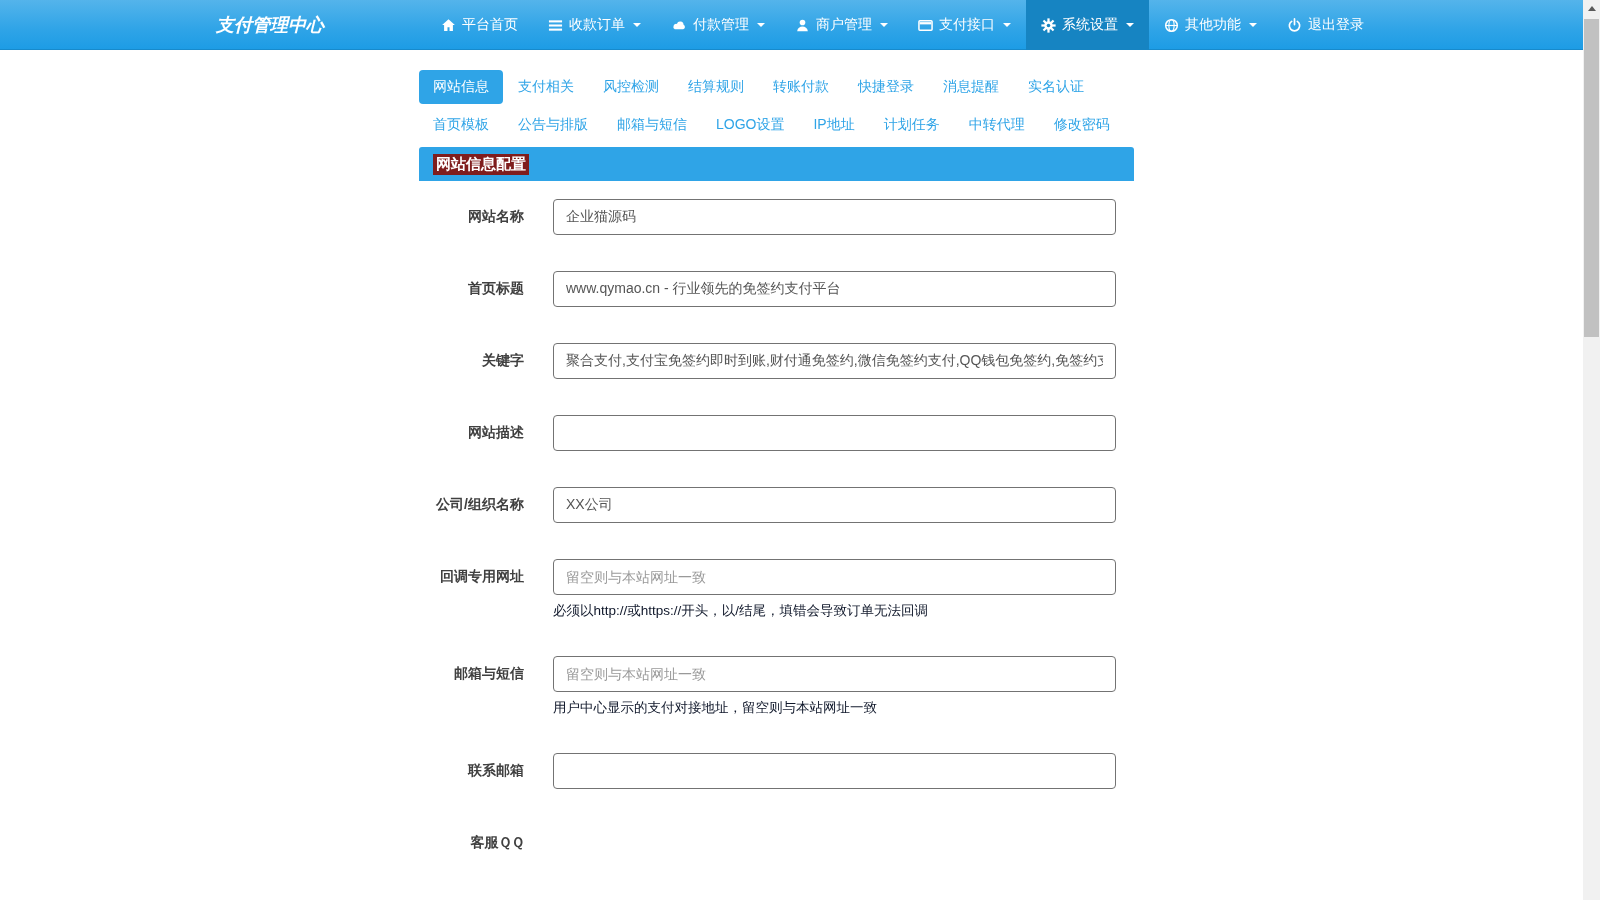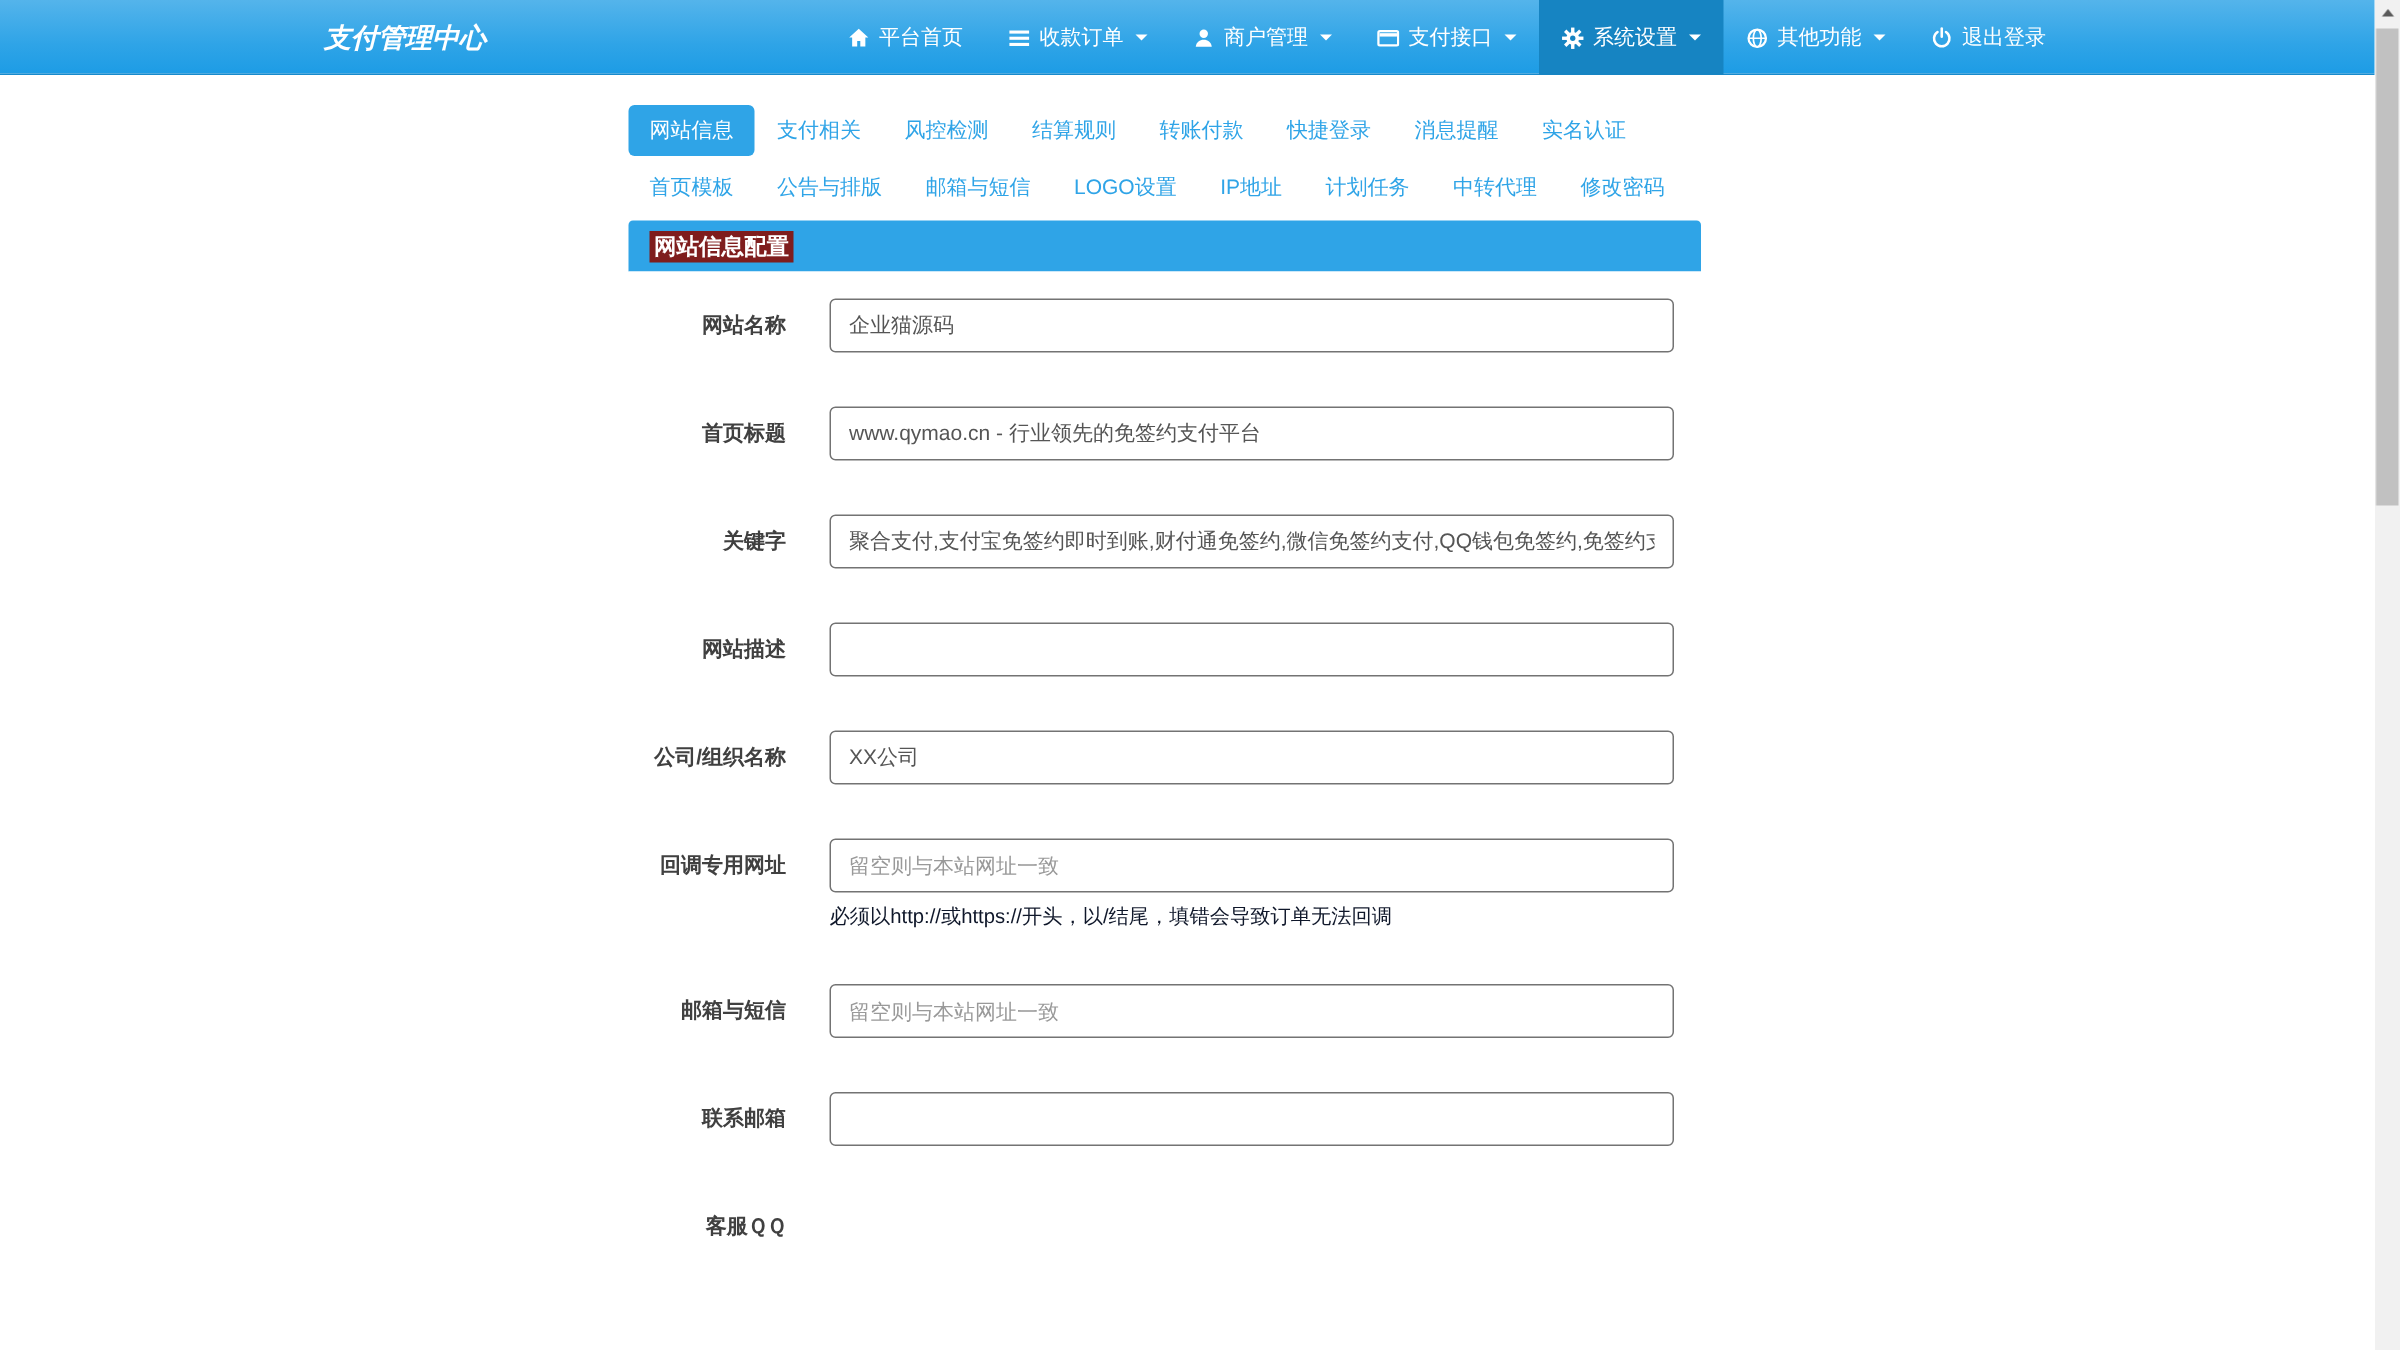--- a/index.html
+++ b/index.html
@@ -132,20 +132,29 @@
                 <rect x="1" y="2.5" width="14" height="2.2"></rect>
                 <rect x="1" y="6.9" width="14" height="2.2"></rect>
                 <rect x="1" y="11.3" width="14" height="2.2"></rect>
               </g>
             </svg>
         </span>
         <span>收款订单</span>
         <span class="caret"></span>
       </li>
 
+      <li class="nav-item">
+        <span class="nicon">
+          <svg width="16" height="15" viewBox="0 0 16 16">
+              <path fill="#fff" d="M12.9 7.3a3.7 3.7 0 0 0-7.2-1A3.1 3.1 0 0 0 3.5 12h8.9a2.5 2.5 0 0 0 .5-4.7z"></path>
+            </svg>
+        </span>
+        <span>付款管理</span>
+        <span class="caret"></span>
+      </li>
 
       <li class="nav-item">
         <span class="nicon">
           <svg width="15" height="15" viewBox="0 0 16 16">
               <g fill="#fff">
                 <circle cx="8" cy="4.8" r="3"></circle>
                 <path d="M2.3 14c.5-3.3 2.8-4.9 5.7-4.9s5.2 1.6 5.7 4.9z"></path>
               </g>
             </svg>
         </span>
@@ -281,20 +290,21 @@
         <div class="input-col">
           <input class="form-control" type="text" placeholder="留空则与本站网址一致" style="">
           <div class="help-block">必须以http://或https://开头，以/结尾，填错会导致订单无法回调</div>
         </div>
       </div>
 
       <div class="form-group">
         <label class="control-label">邮箱与短信</label>
         <div class="input-col">
           <input class="form-control" type="text" placeholder="留空则与本站网址一致" style="">
+          <div class="help-block">用户中心显示的支付对接地址，留空则与本站网址一致</div>
         </div>
       </div>
 
       <div class="form-group">
         <label class="control-label">联系邮箱</label>
         <div class="input-col">
           <input class="form-control" type="text" style="">
         </div>
       </div>
 

